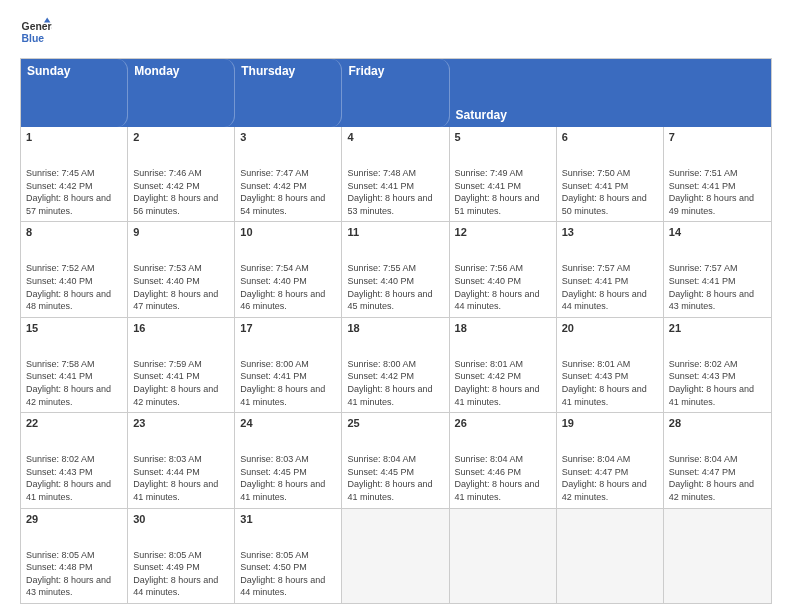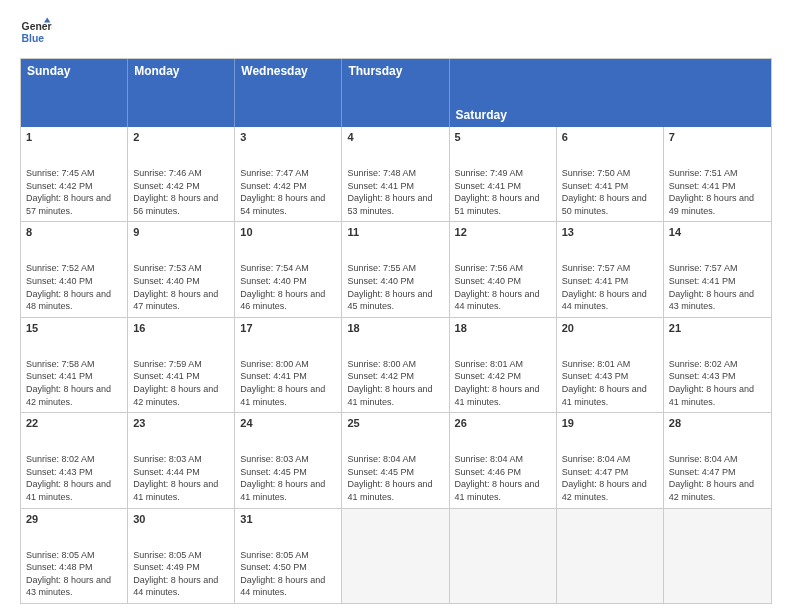--- a/index.html
+++ b/index.html
@@ -56,20 +56,21 @@
       grid-template-columns: repeat(7, 1fr);
       background: #3a6bbf;
     }
     .cal-header-cell {
       color: #fff;
       font-weight: bold;
       font-size: 12px;
       padding: 5px 6px;
       text-align: left;
       border-right: 1px solid rgba(255,255,255,0.3);
+      border-radius: 11px;
     }
     .cal-header-cell:last-child { border-right: none; margin-top: 44px; }
     .cal-body {
       flex: 1;
       display: flex;
       flex-direction: column;
     }
     .cal-week {
       display: grid;
       grid-template-columns: repeat(7, 1fr);
@@ -116,22 +117,22 @@
     <div class="title-block">
       <h1></h1>
       <h2></h2>
     </div>
   </div>
 
   <div class="calendar">
     <div class="cal-header-row">
     <div class="cal-header-cell">Sunday</div>
         <div class="cal-header-cell">Monday</div>
-        <div class="cal-header-cell">Wednesday</div>
         <div class="cal-header-cell">Thursday</div>
+        <div class="cal-header-cell">Friday</div>
         <div class="cal-header-cell">Saturday</div>
       </div>
     <div class="cal-body">
     <div class="cal-week">
           <div class="cal-cell">
             <span class="day-num">1</span>
             <div class="info">Sunrise: 7:45 AM<br>Sunset: 4:42 PM<br>Daylight: 8 hours and 57 minutes.</div>
           </div>
           <div class="cal-cell">
             <span class="day-num">2</span>

